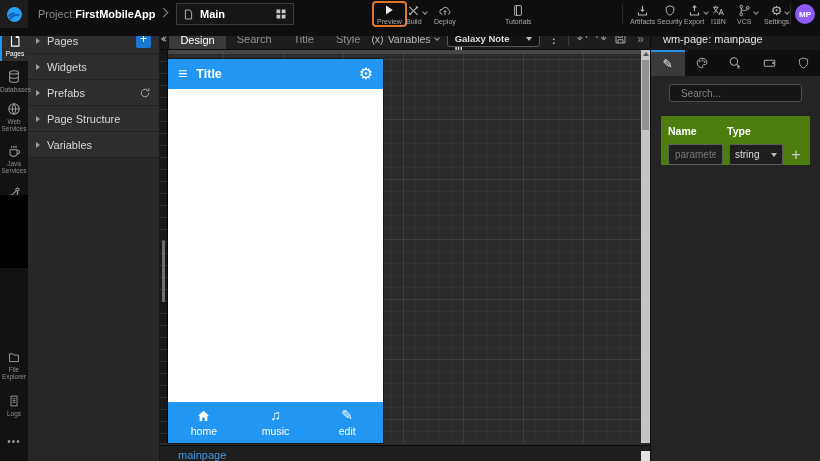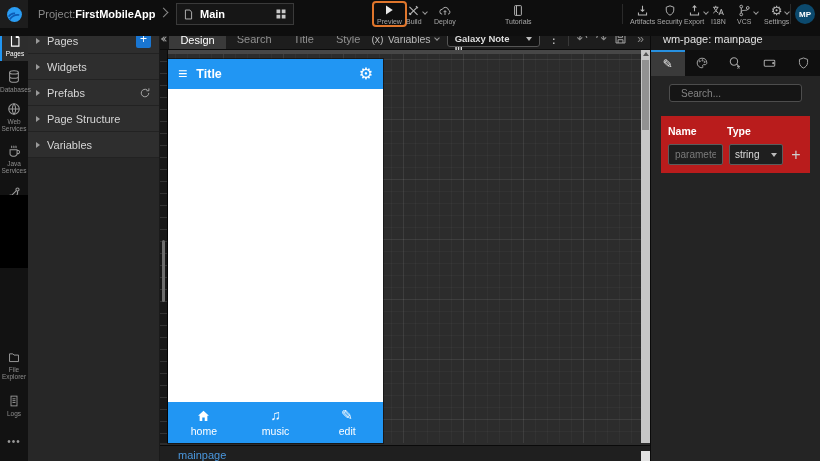--- a/index.html
+++ b/index.html
@@ -15,21 +15,21 @@
   .proj .pname{color:#fff;font-weight:bold}
   .crumb-chev{position:absolute;left:160px;top:9px;width:7px;height:7px;border-right:1.5px solid #888;border-top:1.5px solid #888;transform:rotate(45deg)}
   .pagebox{position:absolute;left:176px;top:3px;width:118px;height:22px;background:#161616;border:1px solid #3a3a3a;display:flex;align-items:center;padding:0 6px;gap:6px}
   .pagebox .pbname{color:#fff;font-weight:bold;font-size:11px;flex:1}
   .tb-item{position:absolute;top:1px;height:26px;display:flex;flex-direction:column;align-items:center;justify-content:center;gap:1px;cursor:pointer}
   .tb-item .tb-lb{font-size:7px;color:#a8a8a8;line-height:7px;white-space:nowrap}
   .tb-item .tb-ic{height:13px;display:flex;align-items:center;justify-content:center;position:relative;color:#b5b5b5}
   .tb-item.highlight{border:2px solid #e0762c;border-radius:4px;padding:0 3px}
   .tb-caret{position:absolute;right:-7px;top:6px;width:4px;height:4px;border-right:1px solid #999;border-bottom:1px solid #999;transform:rotate(45deg)}
   .tb-sep{position:absolute;top:4px;width:1px;height:20px;background:#2a2a2a}
-  .avatar{position:absolute;left:795px;top:4px;width:20px;height:20px;border-radius:50%;background:#0c4a6e;color:#fff;font-size:8px;font-weight:bold;display:flex;align-items:center;justify-content:center}
+  .avatar{position:absolute;left:795px;top:4px;width:20px;height:20px;border-radius:50%;background:#8b5cf6;color:#fff;font-size:8px;font-weight:bold;display:flex;align-items:center;justify-content:center}
   .gear-glyph{font-size:13px;line-height:13px;color:#b5b5b5}
 
   
   .activity{position:absolute;left:0;top:28px;width:28px;height:433px;background:#121212;z-index:20}
   .act-item{position:absolute;left:0;width:28px;display:flex;flex-direction:column;align-items:center;justify-content:center;gap:2px;cursor:pointer;padding:2px 0}
   .act-item .act-lb{font-size:6.5px;line-height:7px;color:#8d8d8d;text-align:center;width:28px}
   .act-item svg{stroke:#9a9a9a}
   .act-item.active{background:#2d2d2d;border-left:2px solid #2196f3}
   .act-item.active .act-lb{color:#fff}
   .act-item.active svg{stroke:#fff}
@@ -100,21 +100,21 @@
   .insp-tabs{height:26px;background:#0f0f0f;display:flex}
   .insp-tab{width:34px;display:flex;align-items:center;justify-content:center;cursor:pointer;color:#a5a5a5}
   .insp-tab svg{stroke:#a5a5a5}
   .insp-tab.active{background:#3a3a3a;border-top:2px solid #2790e0;color:#f0f0f0}
   .pencil-glyph{font-size:12px;line-height:12px}
   .insp-search{padding:8px 18px 6px}
   .search-box{height:18px;background:#151515;border:1px solid #4d4d4d;border-radius:3px;display:flex;align-items:center;padding:0 6px;gap:5px}
   .search-box input{flex:1;background:transparent;border:0;outline:0;color:#bbb;font-size:10px;font-family:inherit}
   .search-box input::placeholder{color:#848484}
   .insp-section{margin-top:8px;height:20px;background:#1b1b1b;border-top:1px solid #060606;border-bottom:1px solid #060606;display:flex;align-items:center;padding:0 12px;color:#ececec;font-size:11px}
-  .params-table{margin:8px 10px 0;background:#b91c1c;padding:6px 7px 8px}
+  .params-table{margin:8px 10px 0;background:#4d7c0f;padding:6px 7px 0}
   .pt-head{display:flex;height:18px;align-items:center}
   .pt-head .c-name{flex:1;color:#fff;font-weight:bold;font-size:10.5px}
   .pt-head .c-type{width:60px;color:#fff;font-weight:bold;font-size:10.5px}
   .pt-head .c-add{width:16px}
   .pt-row{display:flex;align-items:center;margin-top:4px;gap:6px}
   .pt-row input{flex:1;min-width:0;height:21px;background:#1f1f1f;border:1px solid #5c5c5c;border-radius:2px;color:#ccc;font-size:10px;padding:0 6px;outline:0;font-family:inherit}
   .pt-row input::placeholder{color:#7b7b7b}
   .type-sel{width:54px;height:21px;background:#1f1f1f;border:1px solid #5c5c5c;border-radius:2px;display:flex;align-items:center;padding:0 5px;gap:4px;color:#ddd;font-size:10px;cursor:pointer}
   .type-sel .ts-lb{flex:1}
   .add-param{width:14px;color:#cfcfcf;font-size:16px;font-weight:300;text-align:center;line-height:16px;cursor:pointer}

